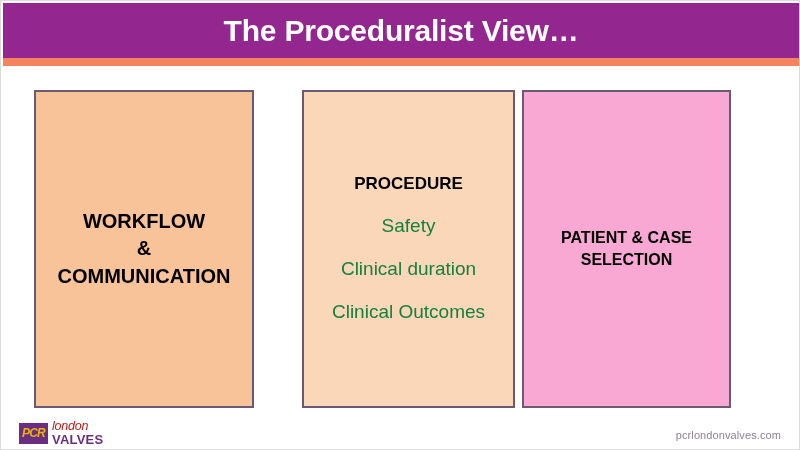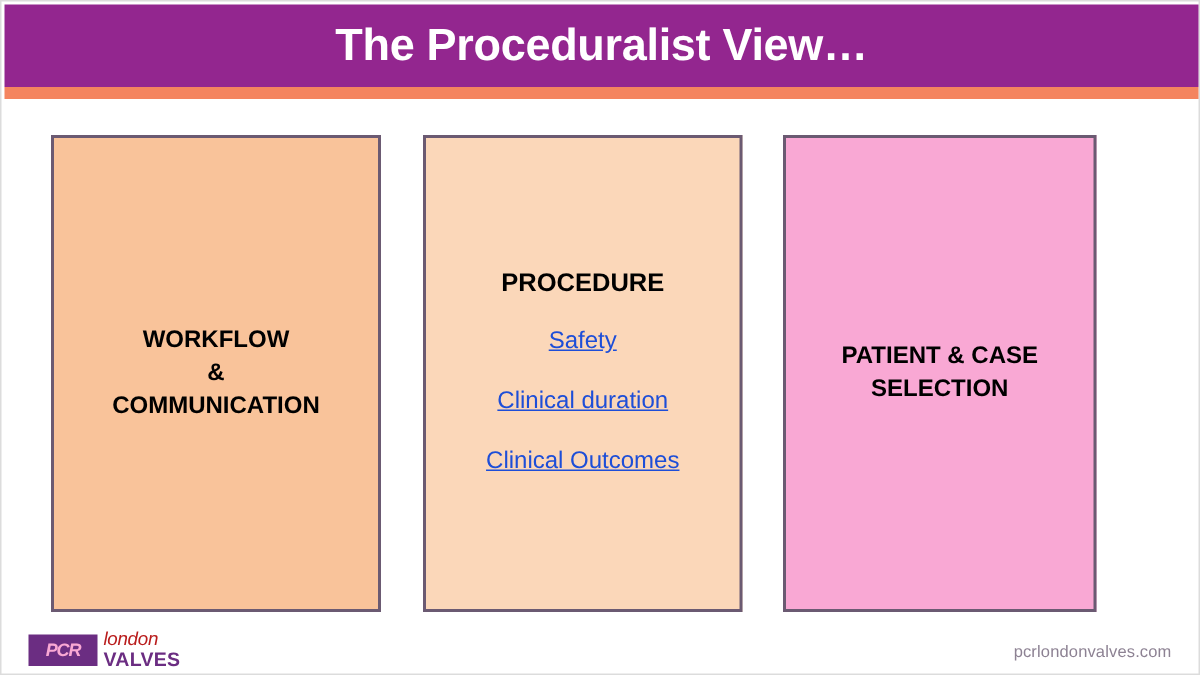--- a/index.html
+++ b/index.html
@@ -81,76 +81,75 @@
   }
 
   .panel-1 {
     left: 33px;
     top: 89px;
     width: 220px;
     height: 318px;
     background: #f9c39a;
   }
   .panel-2 {
-    left: 281px;
+    left: 301px;
     top: 89px;
     width: 213px;
     height: 318px;
     background: #fbd7b9;
   }
   .panel-3 {
     left: 521px;
     top: 89px;
     width: 209px;
     height: 318px;
     background: #f9a8d4;
   }
 
   .panel-heading {
-    font-size: 16px;
+    font-size: 20px;
     font-weight: bold;
     color: #000000;
     line-height: 1.38;
     margin: 0;
     white-space: pre-line;
   }
   .panel-2 .panel-heading {
     font-size: 17px;
     margin-bottom: 20px;
   }
   .panel-3 .panel-heading {
     font-size: 16px;
   }
 
   .panel-item {
-    font-size: 16px;
+    font-size: 19px;
     font-weight: normal;
-    color: #1d4ed8;
+    color: #15803d;
     line-height: 1;
     margin: 0 0 24px 0;
-    text-decoration: underline;
   }
   .panel-item:last-child {
     margin-bottom: 5px;
   }
 
   
   .logo {
     position: absolute;
     left: 18px;
     top: 420px;
     display: flex;
     align-items: center;
     height: 24px;
   }
   .logo-badge {
-    width: 46px;
+    width: 29px;
     height: 21px;
     background: #6b2d82;
-    color: #f9a8d4;
+    color: #eab308;
     font-size: 12px;
     font-weight: bold;
     display: flex;
     align-items: center;
     justify-content: center;
     letter-spacing: -0.8px;
     font-style: italic;
     line-height: 1;
   }
   .logo-words {

